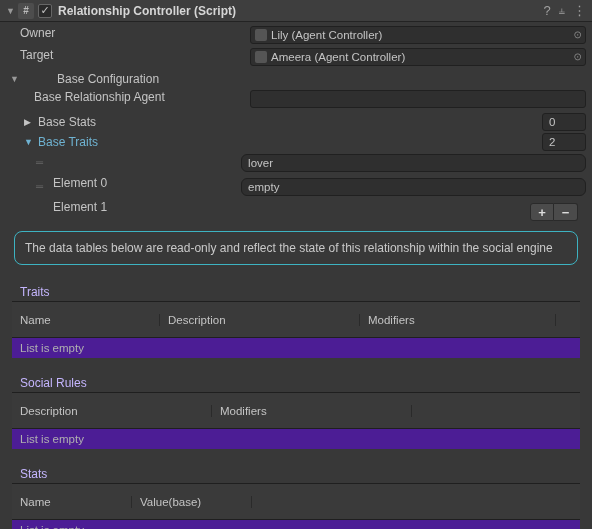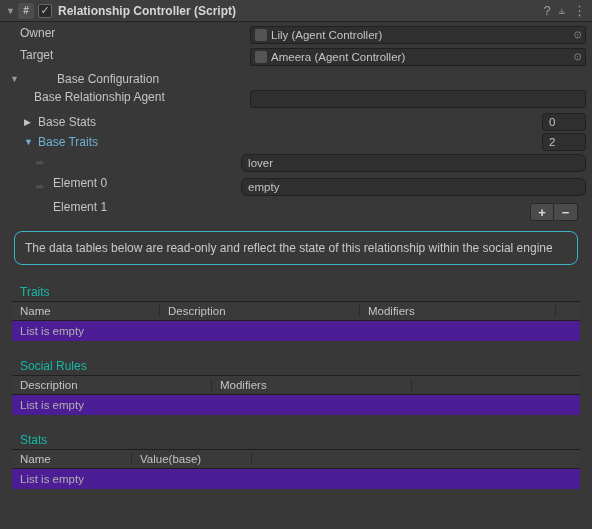--- a/index.html
+++ b/index.html
@@ -202,31 +202,31 @@
     border: 1.5px solid #3db3c2;
     border-radius: 8px;
     padding: 8px 10px;
     color: #c9c9c9;
     font-size: 12px;
     line-height: 1.35;
   }
 
   .section-title {
     padding: 4px 0 2px 14px;
-    color: #14b8a6;
+    color: #c4b5fd;
   }
   .table {
     margin: 0 6px 14px 6px;
   }
   .table-head {
     display: flex;
     background: #3a3a3a;
     border-top: 1px solid #1f1f1f;
     border-bottom: 1px solid #1f1f1f;
-    height: 20px;
+    height: 37px;
     align-items: center;
   }
   .table-head .th {
     padding: 0 8px;
     border-right: 1px solid #2a2a2a;
     font-size: 11.5px;
     color: #c4c4c4;
   }
   .table-head .th:last-child { border-right: none; flex: 1; }
   .table-empty {

